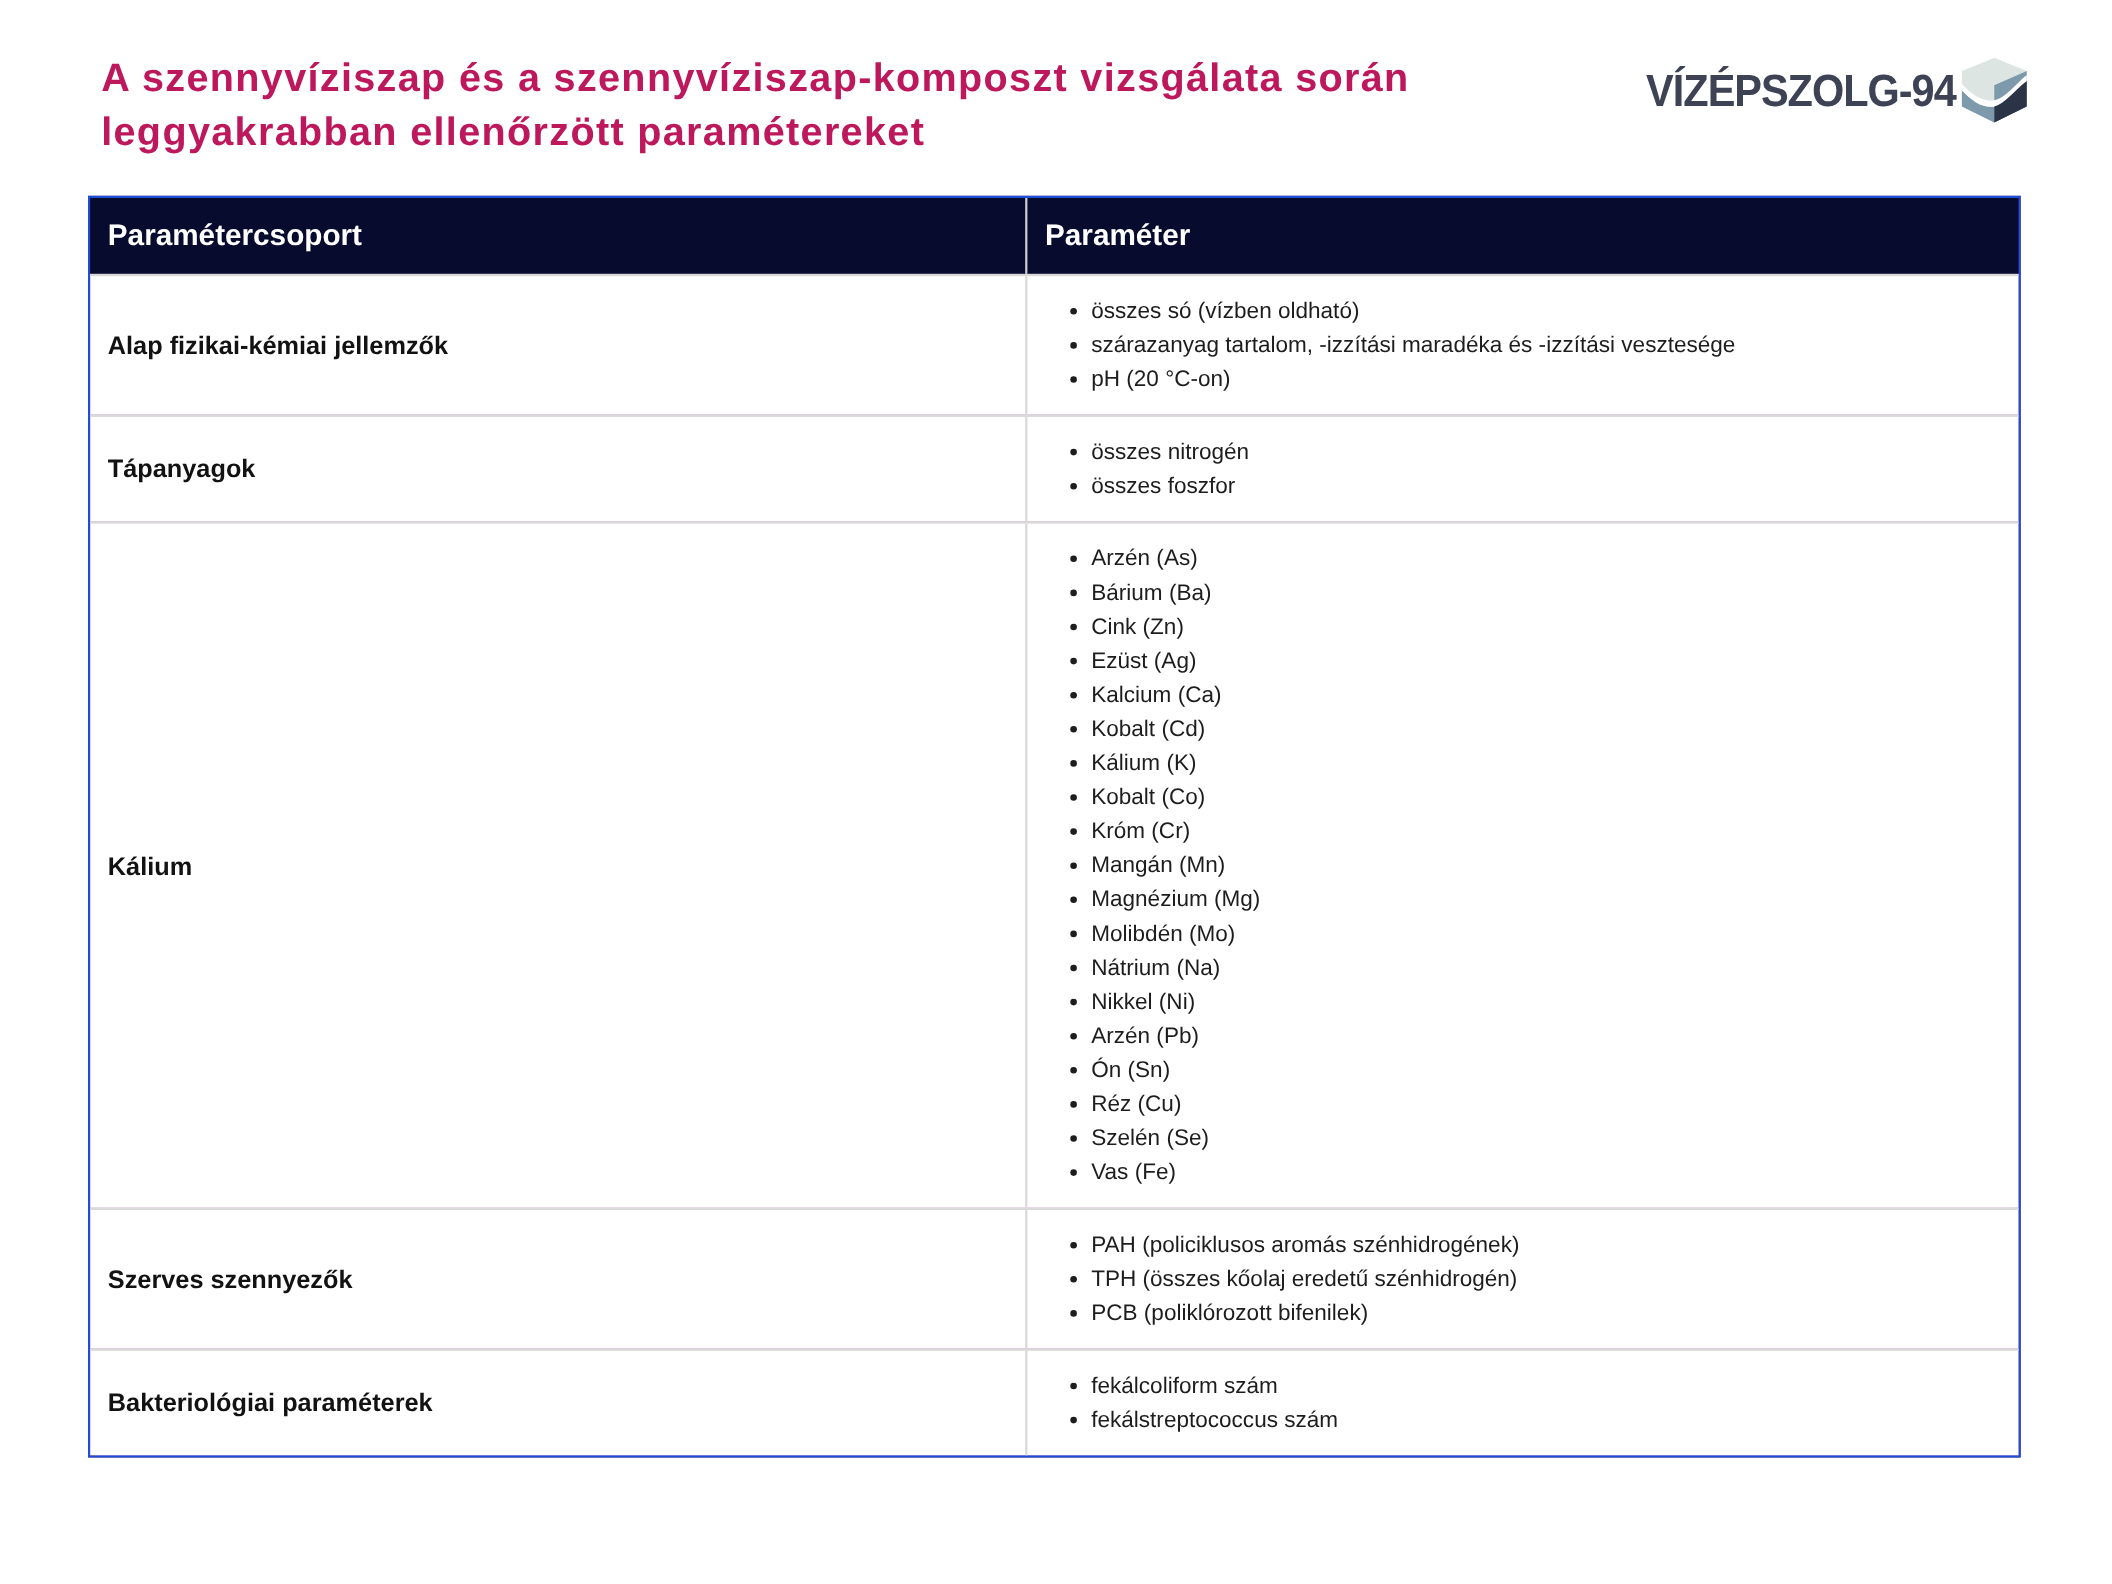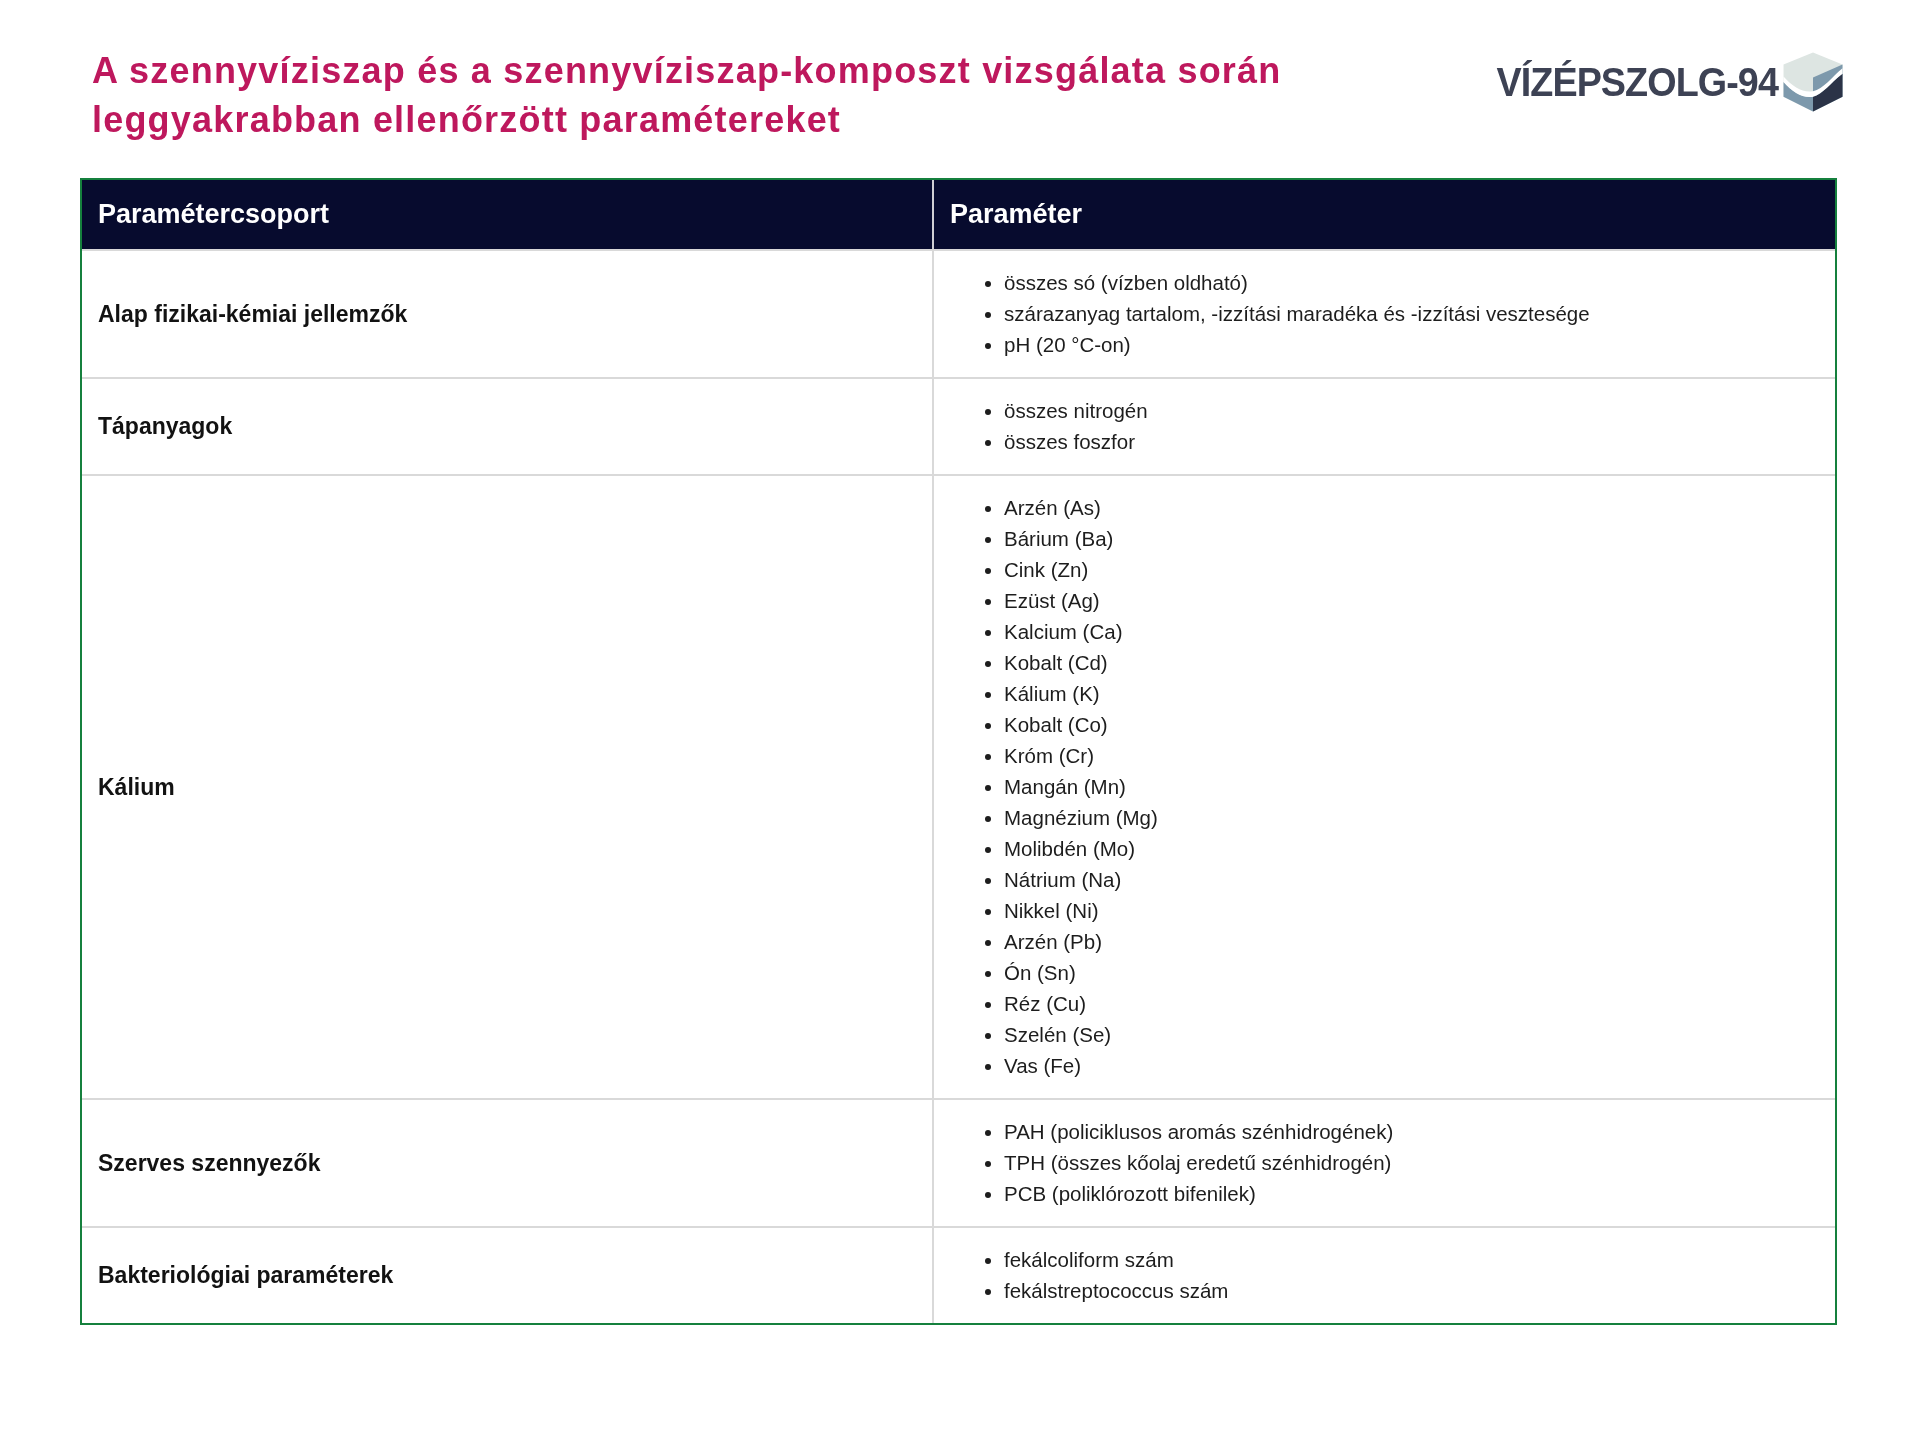--- a/index.html
+++ b/index.html
@@ -41,21 +41,21 @@
     transform-origin: right center;
     white-space: nowrap;
   }
   .logo-cube { width: 70px; height: 68px; display: block; }
 
   
   .table {
     position: absolute;
     left: 80px; top: 178px;
     width: 1757px;
-    border: 2px solid #15803d;
+    border: 2px solid #1d4ed8;
     background: #701a75;
   }
   .thead {
     display: grid;
     grid-template-columns: 852px 1fr;
     background: #070b2e;
     height: 69px;
   }
   .th {
     color: #ffffff;
@@ -79,21 +79,21 @@
     border-right: 2px solid #d9d9d9;
   }
   .group-label {
     font-size: 23px;
     font-weight: 700;
     color: #121212;
   }
   .td-params {
     display: flex;
     align-items: center;
-    padding: 15px 10px 15px 12px;
+    padding: 15px 10px 15px 0;
   }
   .param-list {
     list-style: disc;
     padding-left: 58px;
   }
   .param-list li {
     font-size: 20.5px;
     color: #1d1d1d;
     line-height: 28px;
     margin: 3px 0;

